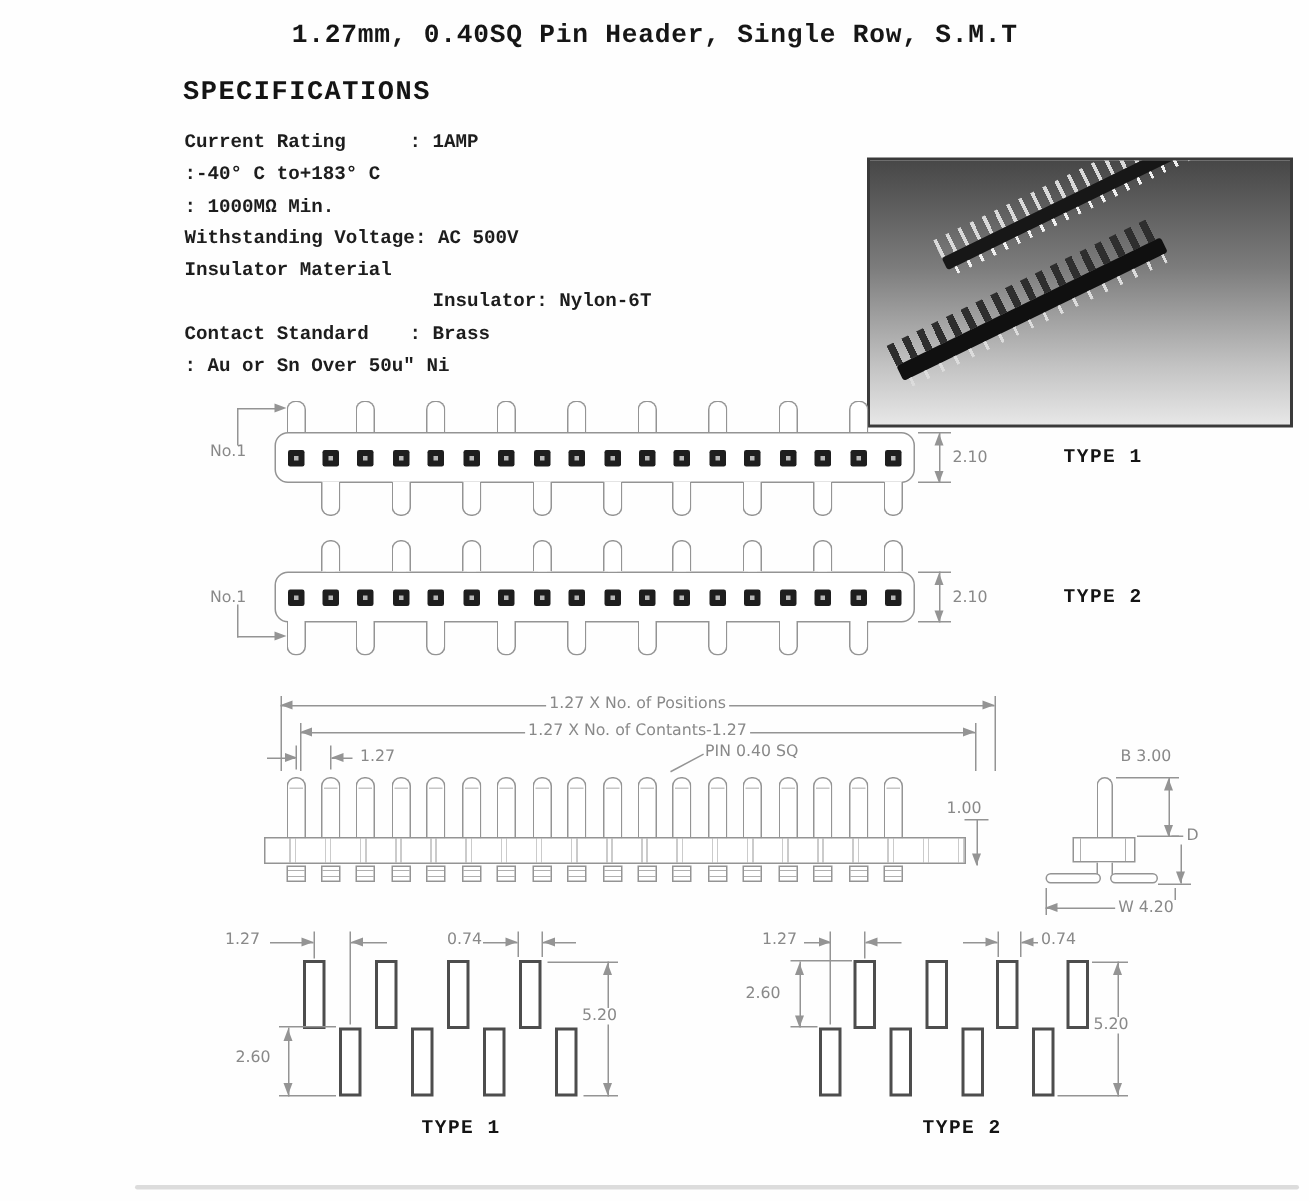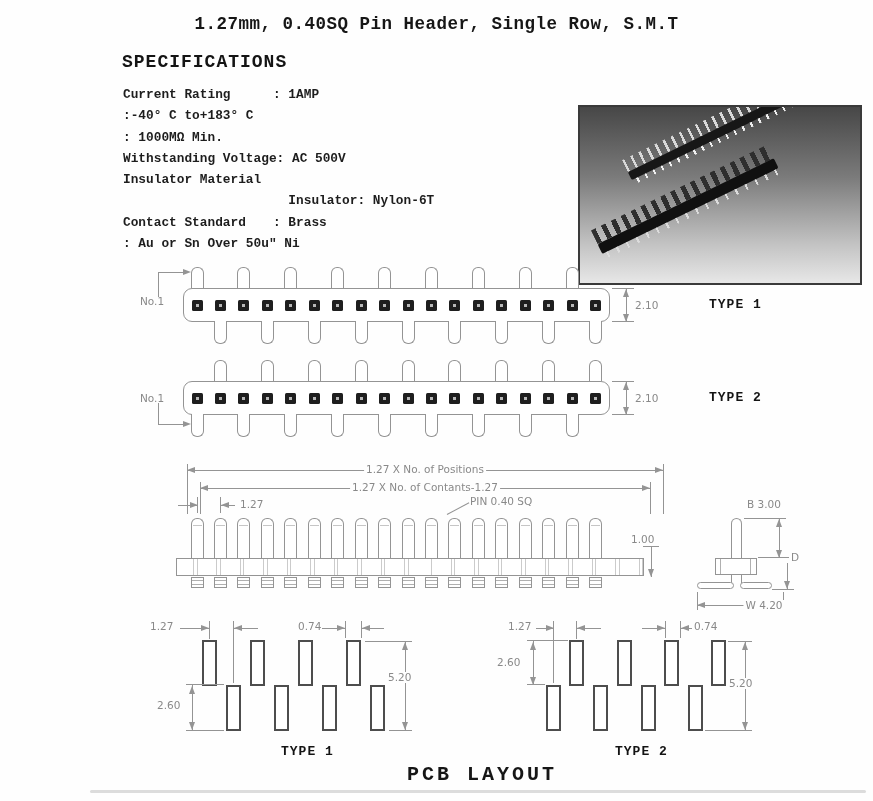--- a/index.html
+++ b/index.html
@@ -351,15 +351,14 @@
   <div class="tri d" style="left:530px;top:677px;"></div>
   <div class="dt" style="left:495px;top:657px;">2.60</div>
   <div class="hl" style="left:728px;top:641px;width:24px;"></div>
   <div class="hl" style="left:705px;top:730px;width:47px;"></div>
   <div class="vl" style="left:745px;top:641px;height:90px;"></div>
   <div class="tri u" style="left:742px;top:642px;"></div>
   <div class="tri d" style="left:742px;top:722px;"></div>
   <div class="dt" style="left:727px;top:678px;">5.20</div>
   <div class="typ" style="left:615px;top:744px;">TYPE 2</div>
 
-  <div class="foot-head">PCB LAYOUT</div>
   <div class="divider"></div>
 </div>
 
 </body></html>

